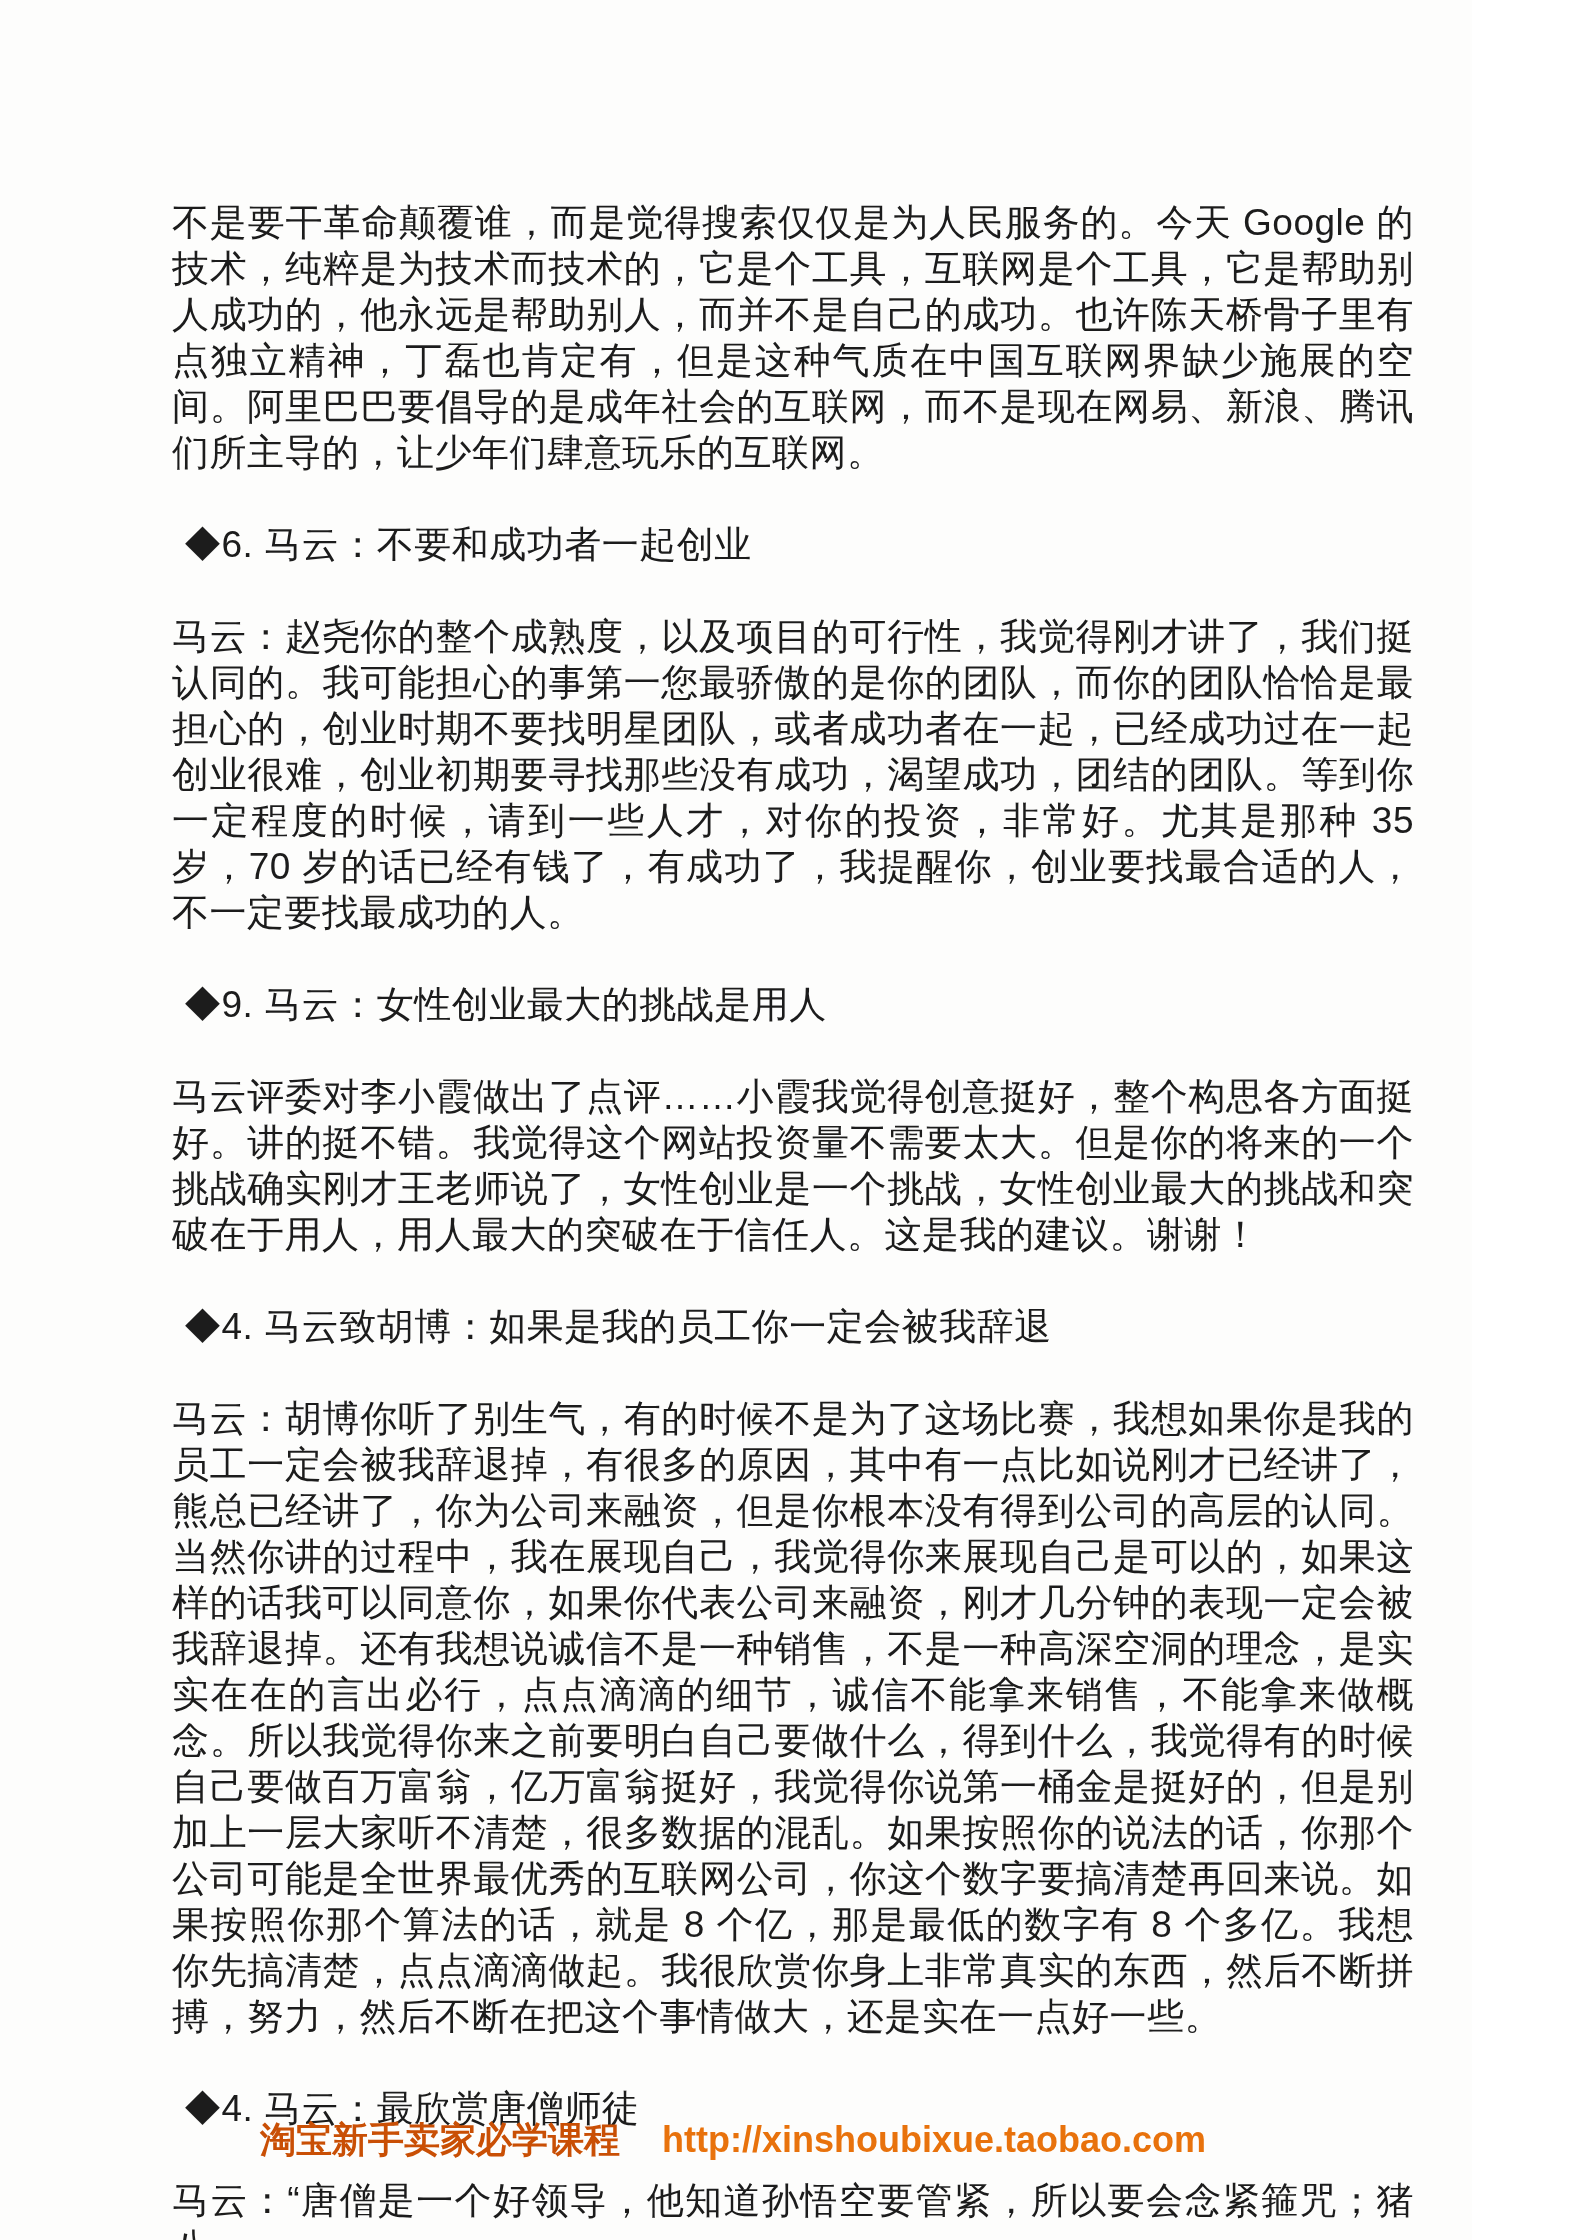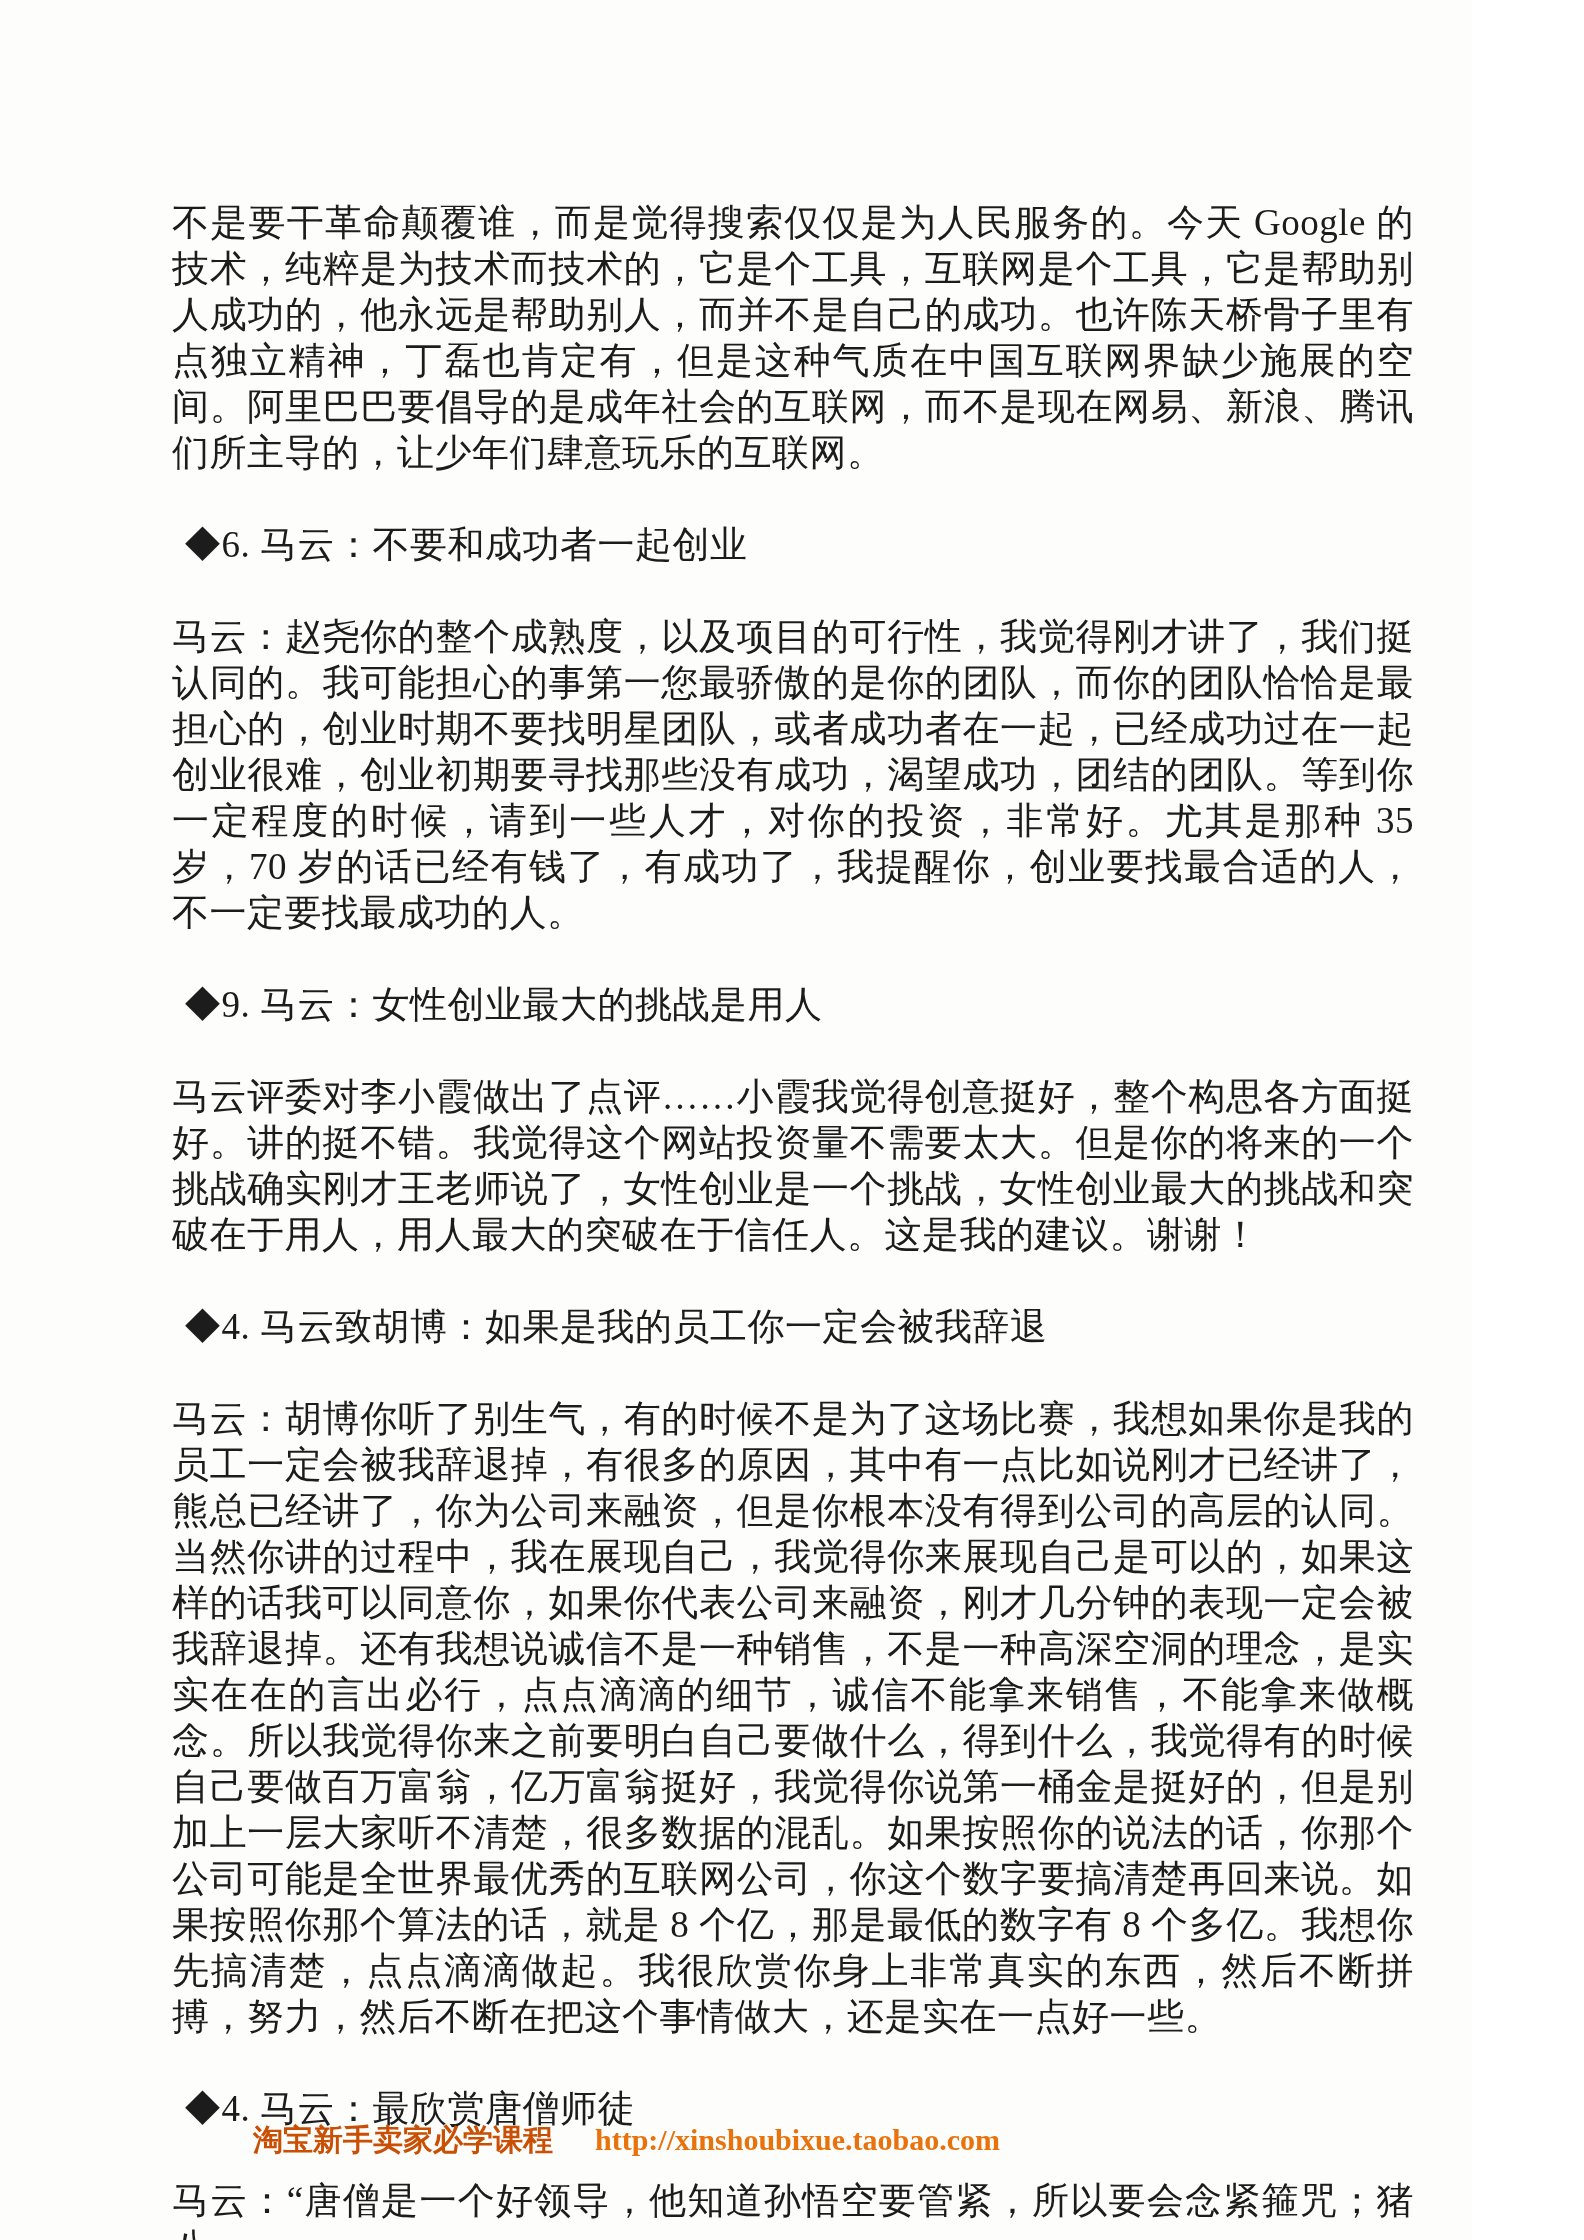--- a/index.html
+++ b/index.html
@@ -5,21 +5,21 @@
   html, body {
     margin: 0;
     padding: 0;
     background: #ffffff;
   }
   .page {
     position: relative;
     width: 1472px;
     height: 2240px;
     background: var(--page-bg, #fdfdfc);
-    font-family: Liberation Serif, serif;
+    font-family: Liberation Sans, sans-serif;
     color: var(--text-color, #1c1c1c);
     overflow: hidden;
   }
   .content {
     position: absolute;
     left: 172px;
     top: 200px;
     width: 1242px;
   }
   .para {
@@ -31,23 +31,23 @@
   }
   .heading {
     font-size: 37px;
     line-height: 46px;
     text-align: left;
     margin: 0 0 46px 12px;
     letter-spacing: 0.5px;
   }
   .footer {
     position: absolute;
-    left: 253px;
+    left: 260px;
     top: 2122px;
-    font-size: 30px;
+    font-size: 36px;
     line-height: 36px;
     white-space: nowrap;
   }
   .footer-label {
     font-weight: bold;
     color: var(--footer-label-color, #c94f05);
     margin-right: 42px;
   }
   .footer-url {
     font-weight: bold;

